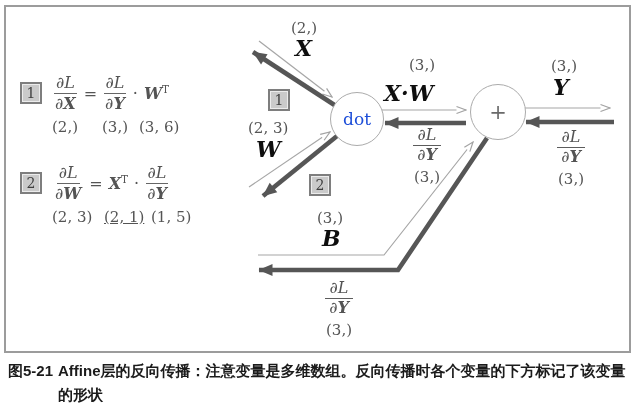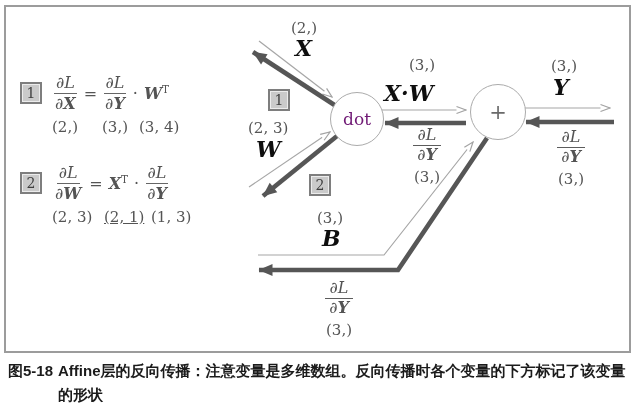--- a/index.html
+++ b/index.html
@@ -11,21 +11,21 @@
   .frame {
     position:absolute; left:4px; top:5px; width:623px; height:344px;
     border:2px solid #9c9c9c; background:#ffffff;
   }
   .svg-edges { position:absolute; left:0; top:0; }
 
   
   .node {
     position:absolute; border-radius:50%; background:#fff;
     border:1.4px solid #ababab; display:flex; align-items:center; justify-content:center;
-    color:#701a75;
+    color:#1d4ed8;
   }
   #node-dot { left:330px; top:92px; width:52px; height:52px; font-size:17px; }
   #node-plus { left:470px; top:84px; width:54px; height:54px; font-size:21px; color:#6a6a6a; }
 
   
   .shape-lbl { position:absolute; font-size:15px; color:#545454; white-space:nowrap; }
   .var-lbl   { position:absolute; font-size:22px; font-weight:bold; font-style:italic; color:#0e0e0e; white-space:nowrap; }
   #lbl-x-shape  { left:291px; top:19px; }
   #lbl-x-var    { left:295px; top:35px; }
   #lbl-w-shape  { left:248px; top:119px; }
@@ -158,41 +158,41 @@
       <span class="op">=</span>
       <span class="fr">
         <span class="n">∂L</span>
         <span class="d"><span>∂</span><span class="bv">Y</span></span>
       </span>
       <span class="op">·</span>
       <span class="term"><span class="bv">W</span><sup>T</sup></span>
     </div>
     <span class="shape s0">(2,)</span>
     <span class="shape s1">(3,)</span>
-    <span class="shape s2">(3, 4)</span>
+    <span class="shape s2">(3, 6)</span>
   </div>
 
   <div class="formula" id="formula-2">
     <div class="frow">
       <span class="badge">2</span>
       <span class="fr">
         <span class="n">∂L</span>
         <span class="d"><span>∂</span><span class="bv">W</span></span>
       </span>
       <span class="op">=</span>
       <span class="term"><span class="bv">X</span><sup>T</sup></span>
       <span class="op">·</span>
       <span class="fr">
         <span class="n">∂L</span>
         <span class="d"><span>∂</span><span class="bv">Y</span></span>
       </span>
     </div>
     <span class="shape s0">(2, 3)</span>
     <span class="shape s1">(2, 1)</span>
-    <span class="shape s2">(1, 3)</span>
+    <span class="shape s2">(1, 5)</span>
   </div>
 
   <div class="caption">
-    <span class="clabel">图5-18</span>
+    <span class="clabel">图5-21</span>
     <span class="ctext">Affine层的反向传播：注意变量是多维数组。反向传播时各个变量的下方标记了该变量的形状</span>
   </div>
 
 </div>
 
 </body></html>

